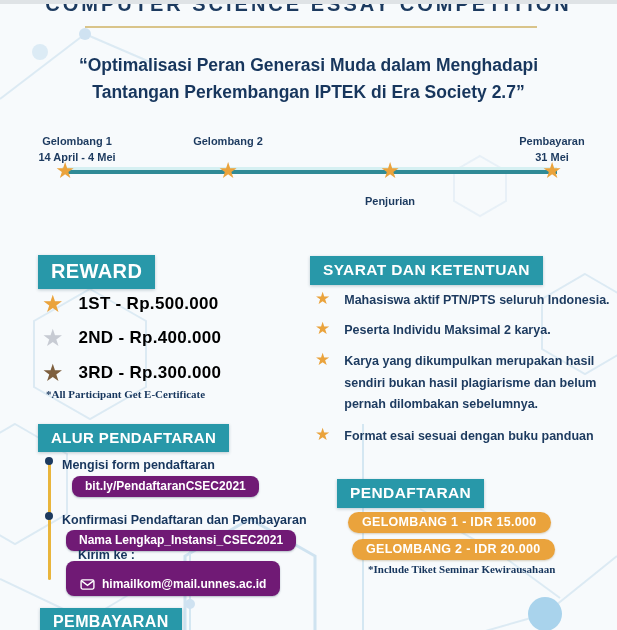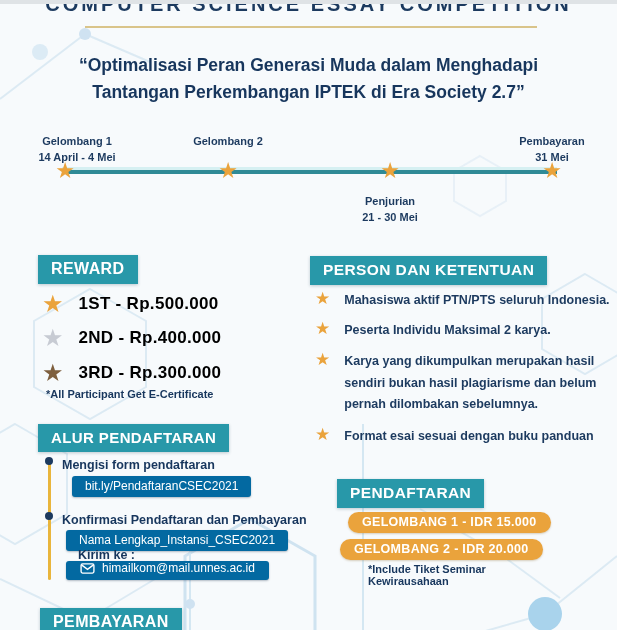--- a/index.html
+++ b/index.html
@@ -39,35 +39,35 @@
 
   .teal-box{
     position:absolute;z-index:2;background:#2898a9;color:#ffffff;
     font-weight:bold;letter-spacing:.4px;padding:5px 13px 6px;
     font-size:15.5px;box-shadow:0 1px 3px rgba(20,60,80,.25);white-space:nowrap;
   }
 
   .reward-row{position:absolute;display:flex;align-items:center;gap:15px;}
   .reward-star{font-size:24px;line-height:1;}
   .reward-text{font-size:17px;font-weight:bold;letter-spacing:.3px;color:#000000;white-space:nowrap;}
-  .small-note{position:absolute;font-size:11px;font-weight:bold;color:#17365d;white-space:nowrap;}
+  .small-note{position:absolute;font-size:11px;font-weight:bold;color:#17365d;white-space:nowrap;font-family:Liberation Serif, serif;}
 
   .syarat-item{position:absolute;display:flex;gap:14px;align-items:flex-start;}
   .bullet-star{font-size:17px;line-height:1.1;color:#eaa33c;flex:0 0 auto;}
   .syarat-text{font-size:12.5px;font-weight:bold;color:#1c3a5f;line-height:21.5px;width:285px;}
 
   .gold-vline{position:absolute;width:3px;background:#e9b53c;border-radius:2px;}
   .nav-dot{position:absolute;width:8px;height:8px;border-radius:50%;background:#1c3a5f;}
   .alur-label{position:absolute;font-size:12.5px;font-weight:bold;color:#17365d;white-space:nowrap;}
   .navy-pill{
-    position:absolute;background:#0369a1;color:#ffffff;border-radius:3px;
-    padding:3px 13px 4px;font-size:12px;font-weight:normal;white-space:nowrap;
+    position:absolute;background:#701a75;color:#ffffff;border-radius:8px;
+    padding:3px 13px 4px;font-size:12px;font-weight:bold;white-space:nowrap;
     box-shadow:0 1px 2px rgba(20,40,70,.3);
   }
-  .email-pill{display:flex;align-items:center;gap:7px;padding:0 14px 5px;}
+  .email-pill{display:flex;align-items:center;gap:7px;padding:16px 14px 5px;}
 
   .gold-pill{
     position:absolute;background:#eaa33c;color:#ffffff;border-radius:12px;
     padding:3px 14px 4px;font-size:12.5px;font-weight:bold;letter-spacing:.3px;white-space:nowrap;
     box-shadow:0 1px 2px rgba(120,80,10,.25);
   }
 </style>
 </head>
 <body>
 
@@ -119,39 +119,38 @@
   </div>
   <div class="tl-label" style="left:170px;top:130px;width:116px">
     <div>Gelombang 2</div>
   </div>
   <div class="tl-label" style="left:494px;top:130px;width:116px">
     <div>Pembayaran</div>
     <div>31 Mei</div>
   </div>
   <div class="tl-label" style="left:330px;top:190px;width:120px">
     <div>Penjurian</div>
-    <div>21 - 30 Mei</div>
   </div>
 
-  <div class="teal-box" style="left:38px;top:251px;font-size:16px">REWARD</div>
+  <div class="teal-box" style="left:38px;top:251px;font-size:20px">REWARD</div>
   <div class="reward-row" style="left:42px;top:288px">
     <span class="reward-star" style="color:#eaa33c">★</span>
     <span class="reward-text">1ST - Rp.500.000</span>
   </div>
   <div class="reward-row" style="left:42px;top:322px">
     <span class="reward-star" style="color:#c7cbd3">★</span>
     <span class="reward-text">2ND - Rp.400.000</span>
   </div>
   <div class="reward-row" style="left:42px;top:357px">
     <span class="reward-star" style="color:#7e5f3e">★</span>
     <span class="reward-text">3RD - Rp.300.000</span>
   </div>
   <div class="small-note" style="left:46px;top:384px">*All Participant Get E-Certificate</div>
 
-  <div class="teal-box" style="left:310px;top:252px">PERSON DAN KETENTUAN</div>
+  <div class="teal-box" style="left:310px;top:252px">SYARAT DAN KETENTUAN</div>
   <div class="syarat-item" style="left:315px;top:286px">
     <span class="bullet-star">★</span>
     <span class="syarat-text">Mahasiswa aktif PTN/PTS seluruh Indonesia.</span>
   </div>
   <div class="syarat-item" style="left:315px;top:316px">
     <span class="bullet-star">★</span>
     <span class="syarat-text">Peserta Individu Maksimal 2 karya.</span>
   </div>
   <div class="syarat-item" style="left:315px;top:347px">
     <span class="bullet-star">★</span>
@@ -176,18 +175,18 @@
   <div class="navy-pill email-pill" style="left:66px;top:557px">
     <svg width="15" height="11" viewBox="0 0 16 12">
       <rect x="1" y="1" width="14" height="10" rx="1.6" fill="none" stroke="#ffffff" stroke-width="1.5"></rect>
       <path d="M1.5 2 L8 7 L14.5 2" fill="none" stroke="#ffffff" stroke-width="1.5"></path>
     </svg>
     <span>himailkom@mail.unnes.ac.id</span>
   </div>
 
   <div class="teal-box" style="left:337px;top:475px">PENDAFTARAN</div>
   <div class="gold-pill" style="left:348px;top:508px">GELOMBANG 1 - IDR 15.000</div>
-  <div class="gold-pill" style="left:340px;top:535px">GELOMBANG 2 - IDR 20.000</div>
+  <div class="gold-pill" style="left:352px;top:535px">GELOMBANG 2 - IDR 20.000</div>
   <div class="small-note" style="left:368px;top:559px;width:200px;text-align:left;font-size:11px;white-space:normal">*Include Tiket Seminar Kewirausahaan</div>
 
   <div class="teal-box" style="left:40px;top:604px;font-size:16px">PEMBAYARAN</div>
 
 </div>
 
 </body></html>

